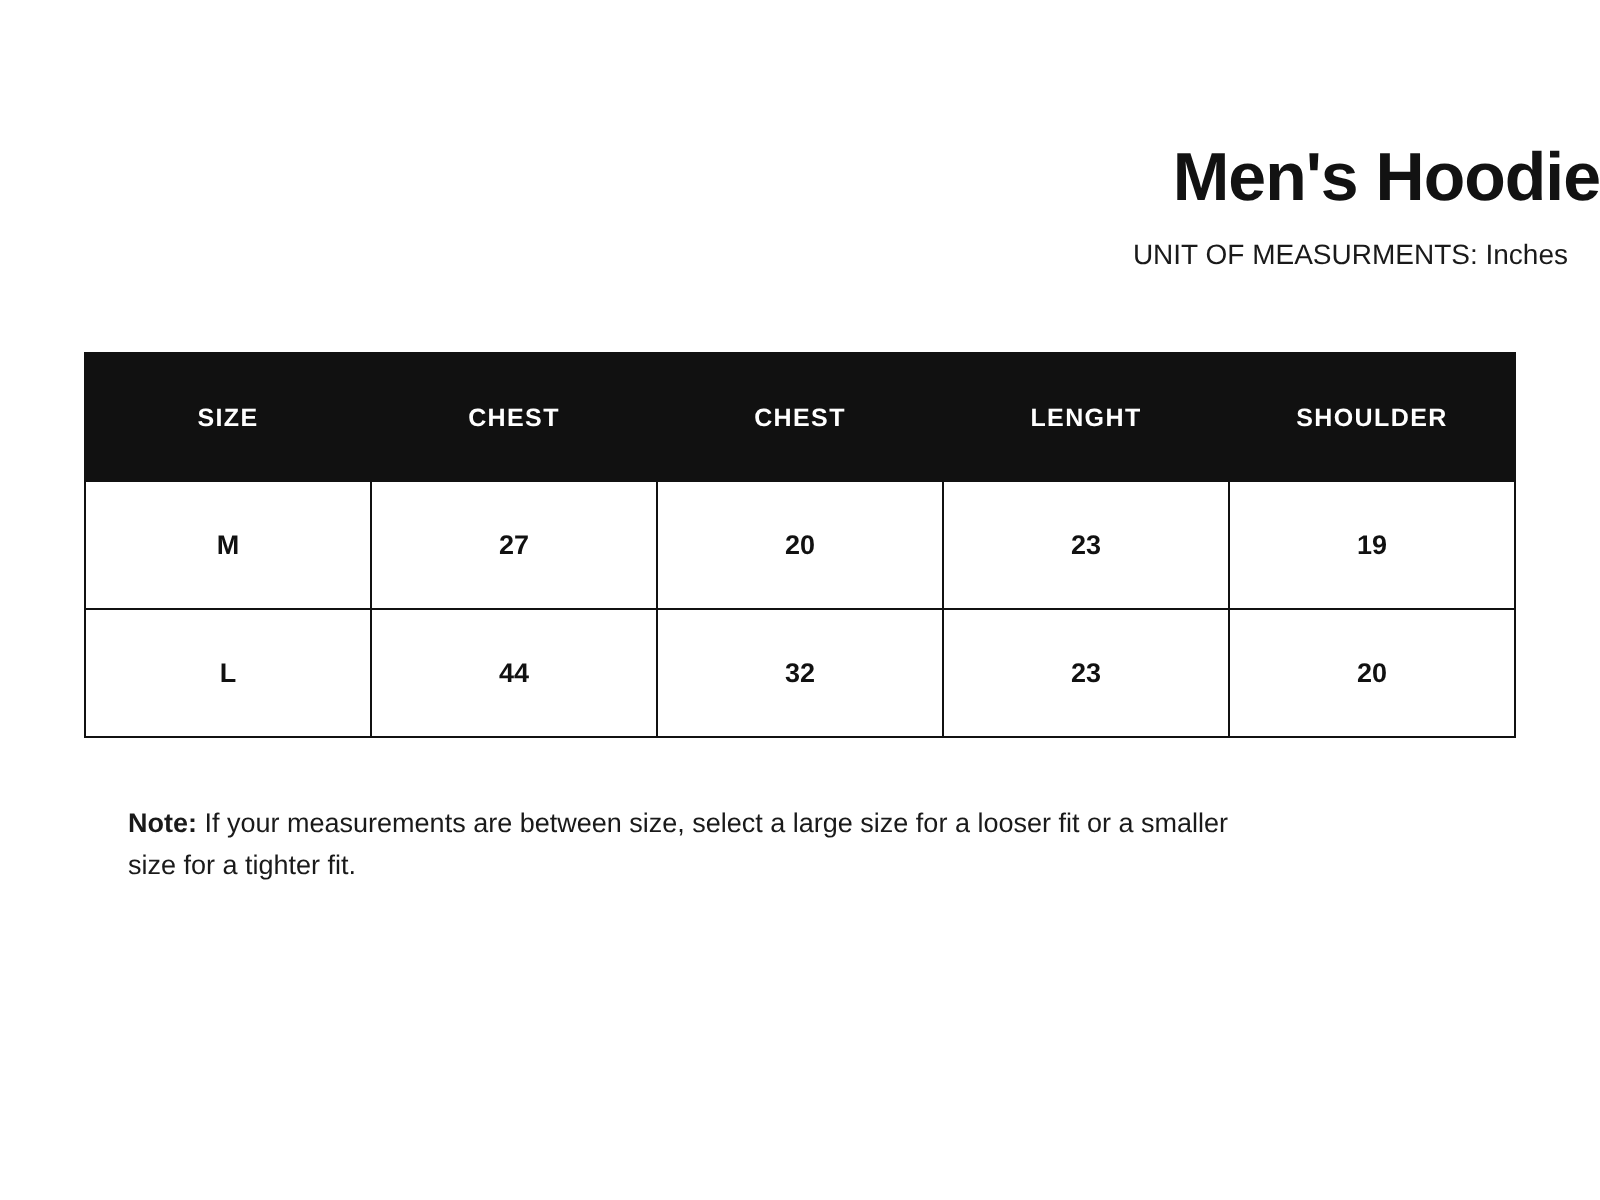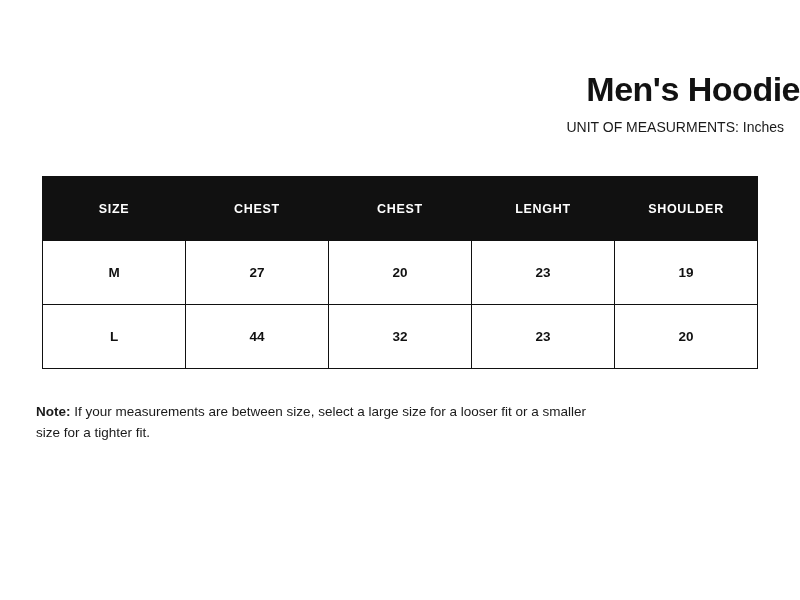--- a/index.html
+++ b/index.html
@@ -61,21 +61,21 @@
     background: #ffffff;
     color: #111111;
     font-size: 13.5px;
     font-weight: bold;
     height: 64px;
     text-align: center;
     border: 1px solid #111111;
     box-sizing: border-box;
   }
   .note {
-    margin: 33px 42px 0 36px;
+    margin: 33px 42px 0 64px;
     width: 560px;
     font-size: 13.5px;
     line-height: 1.55;
     color: #1a1a1a;
   }
   .note b {
     font-weight: bold;
   }
 </style>
 </head>

